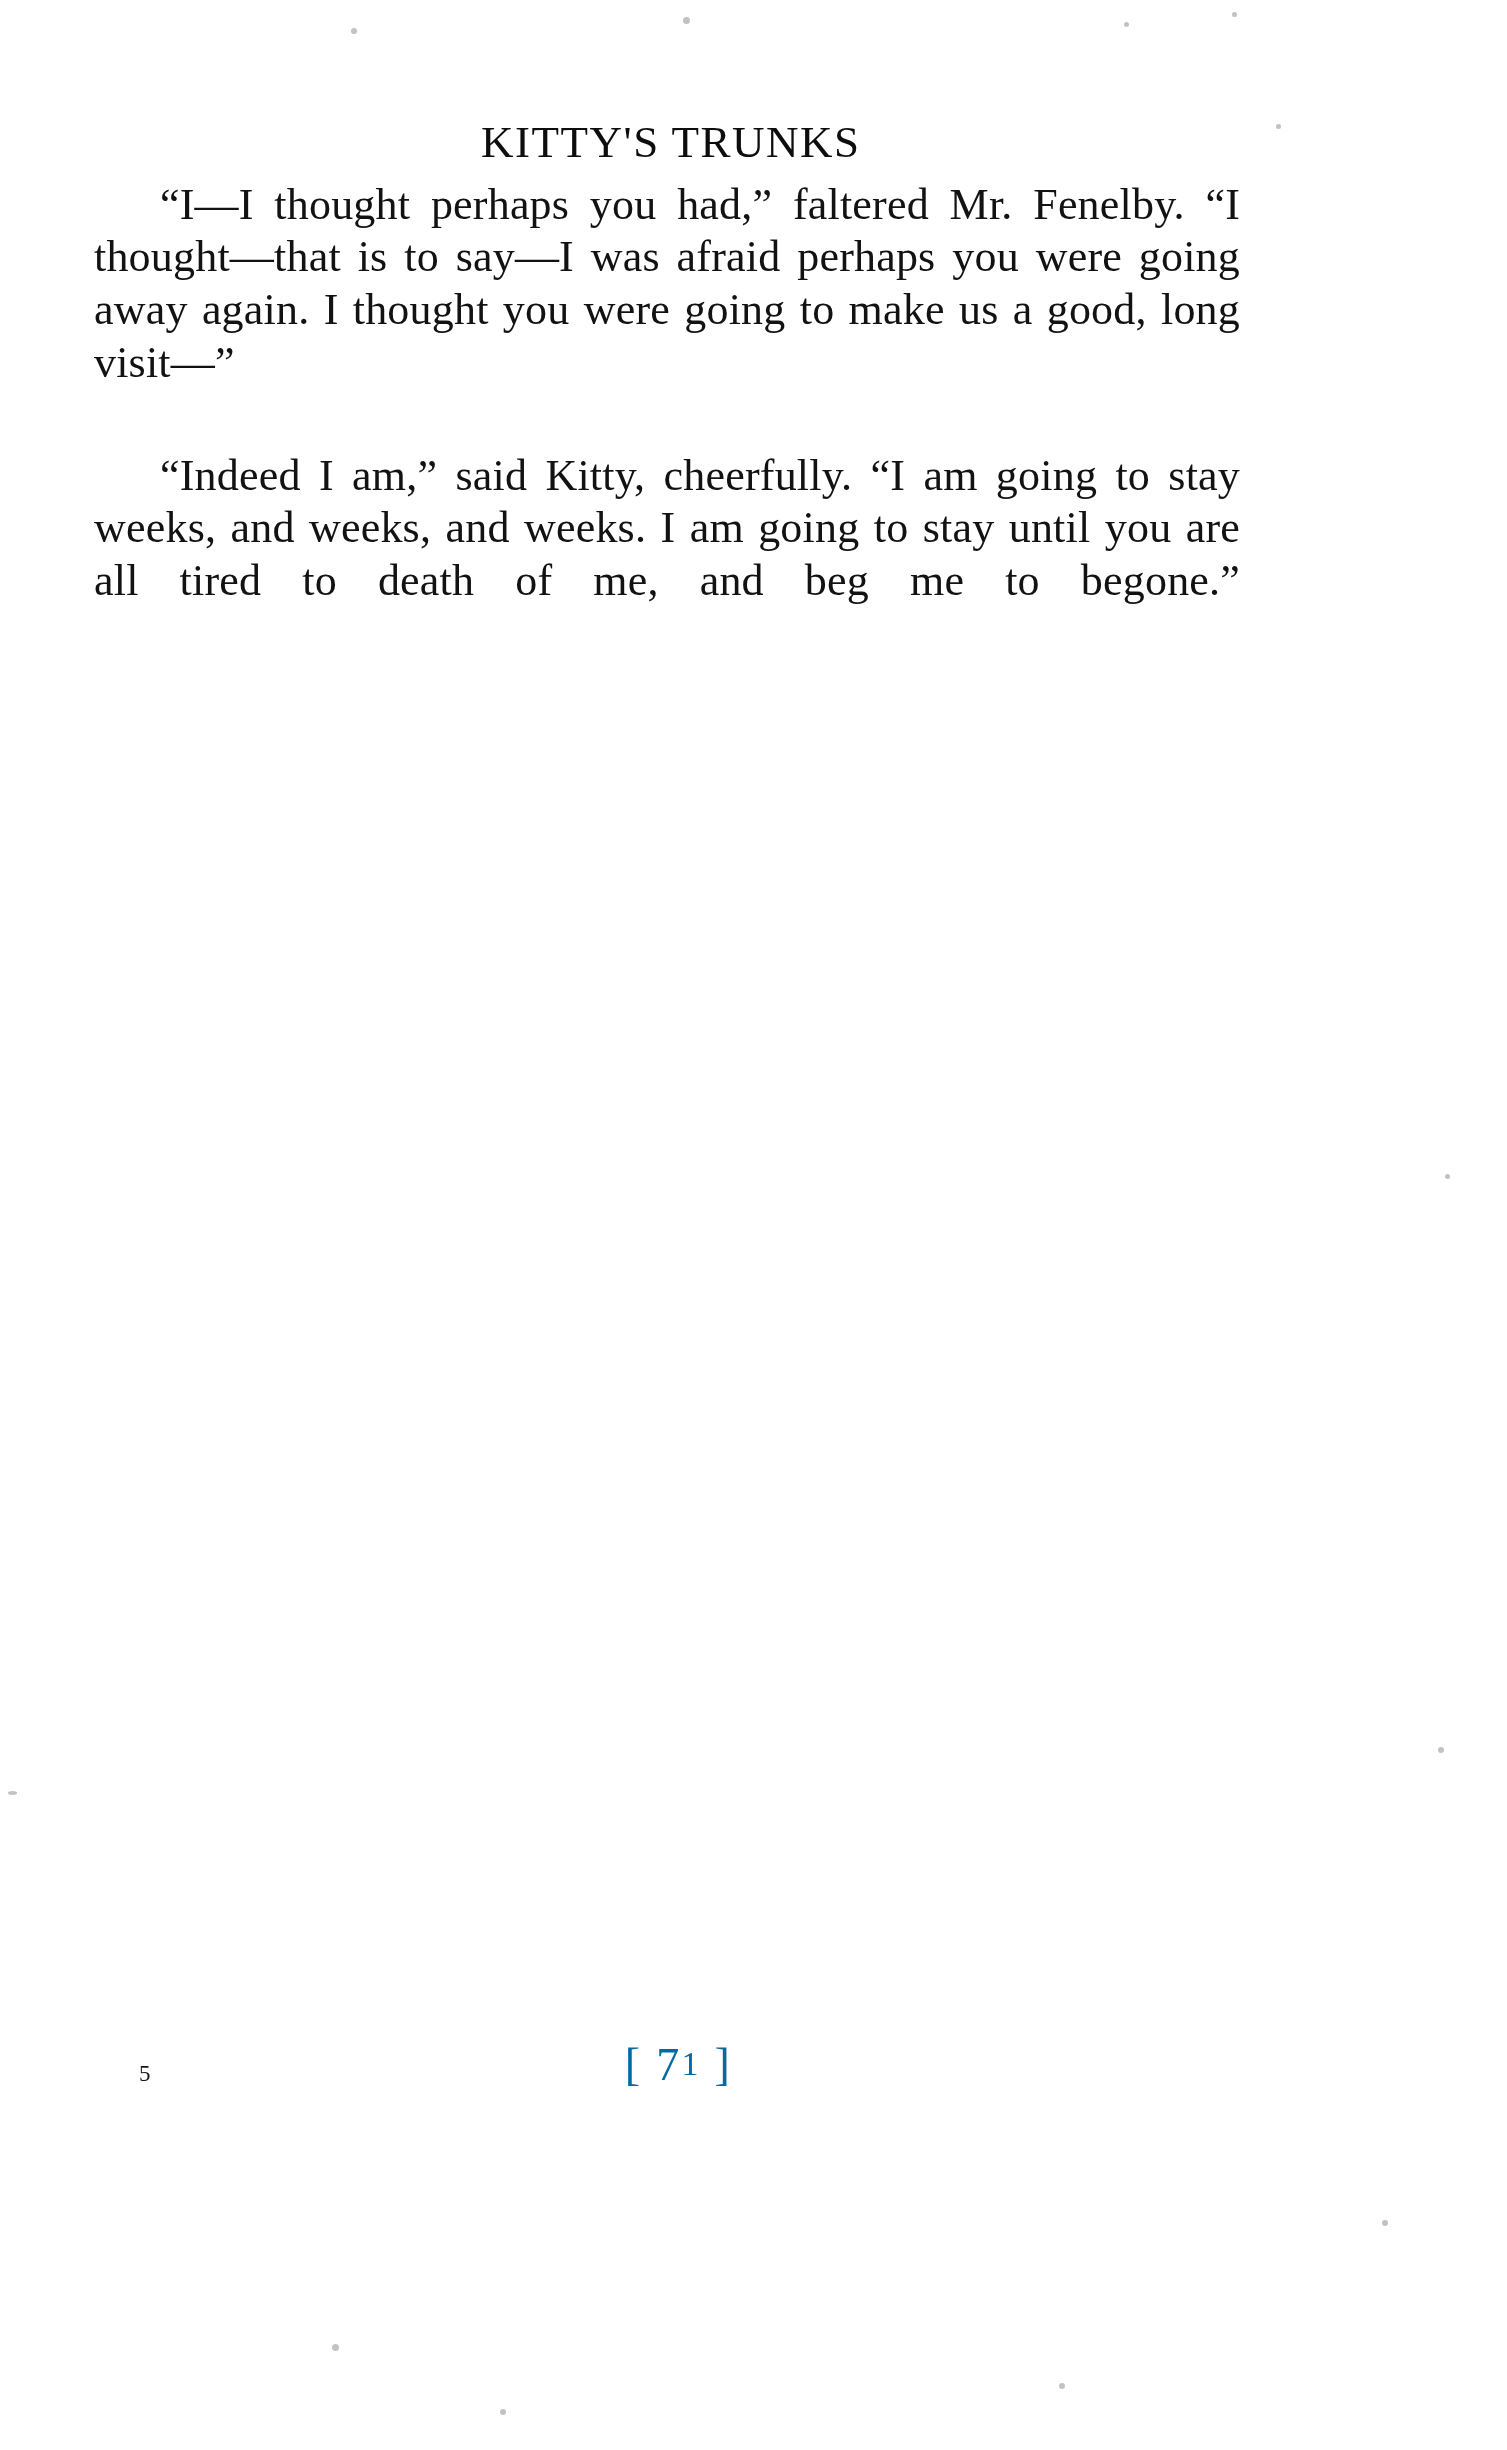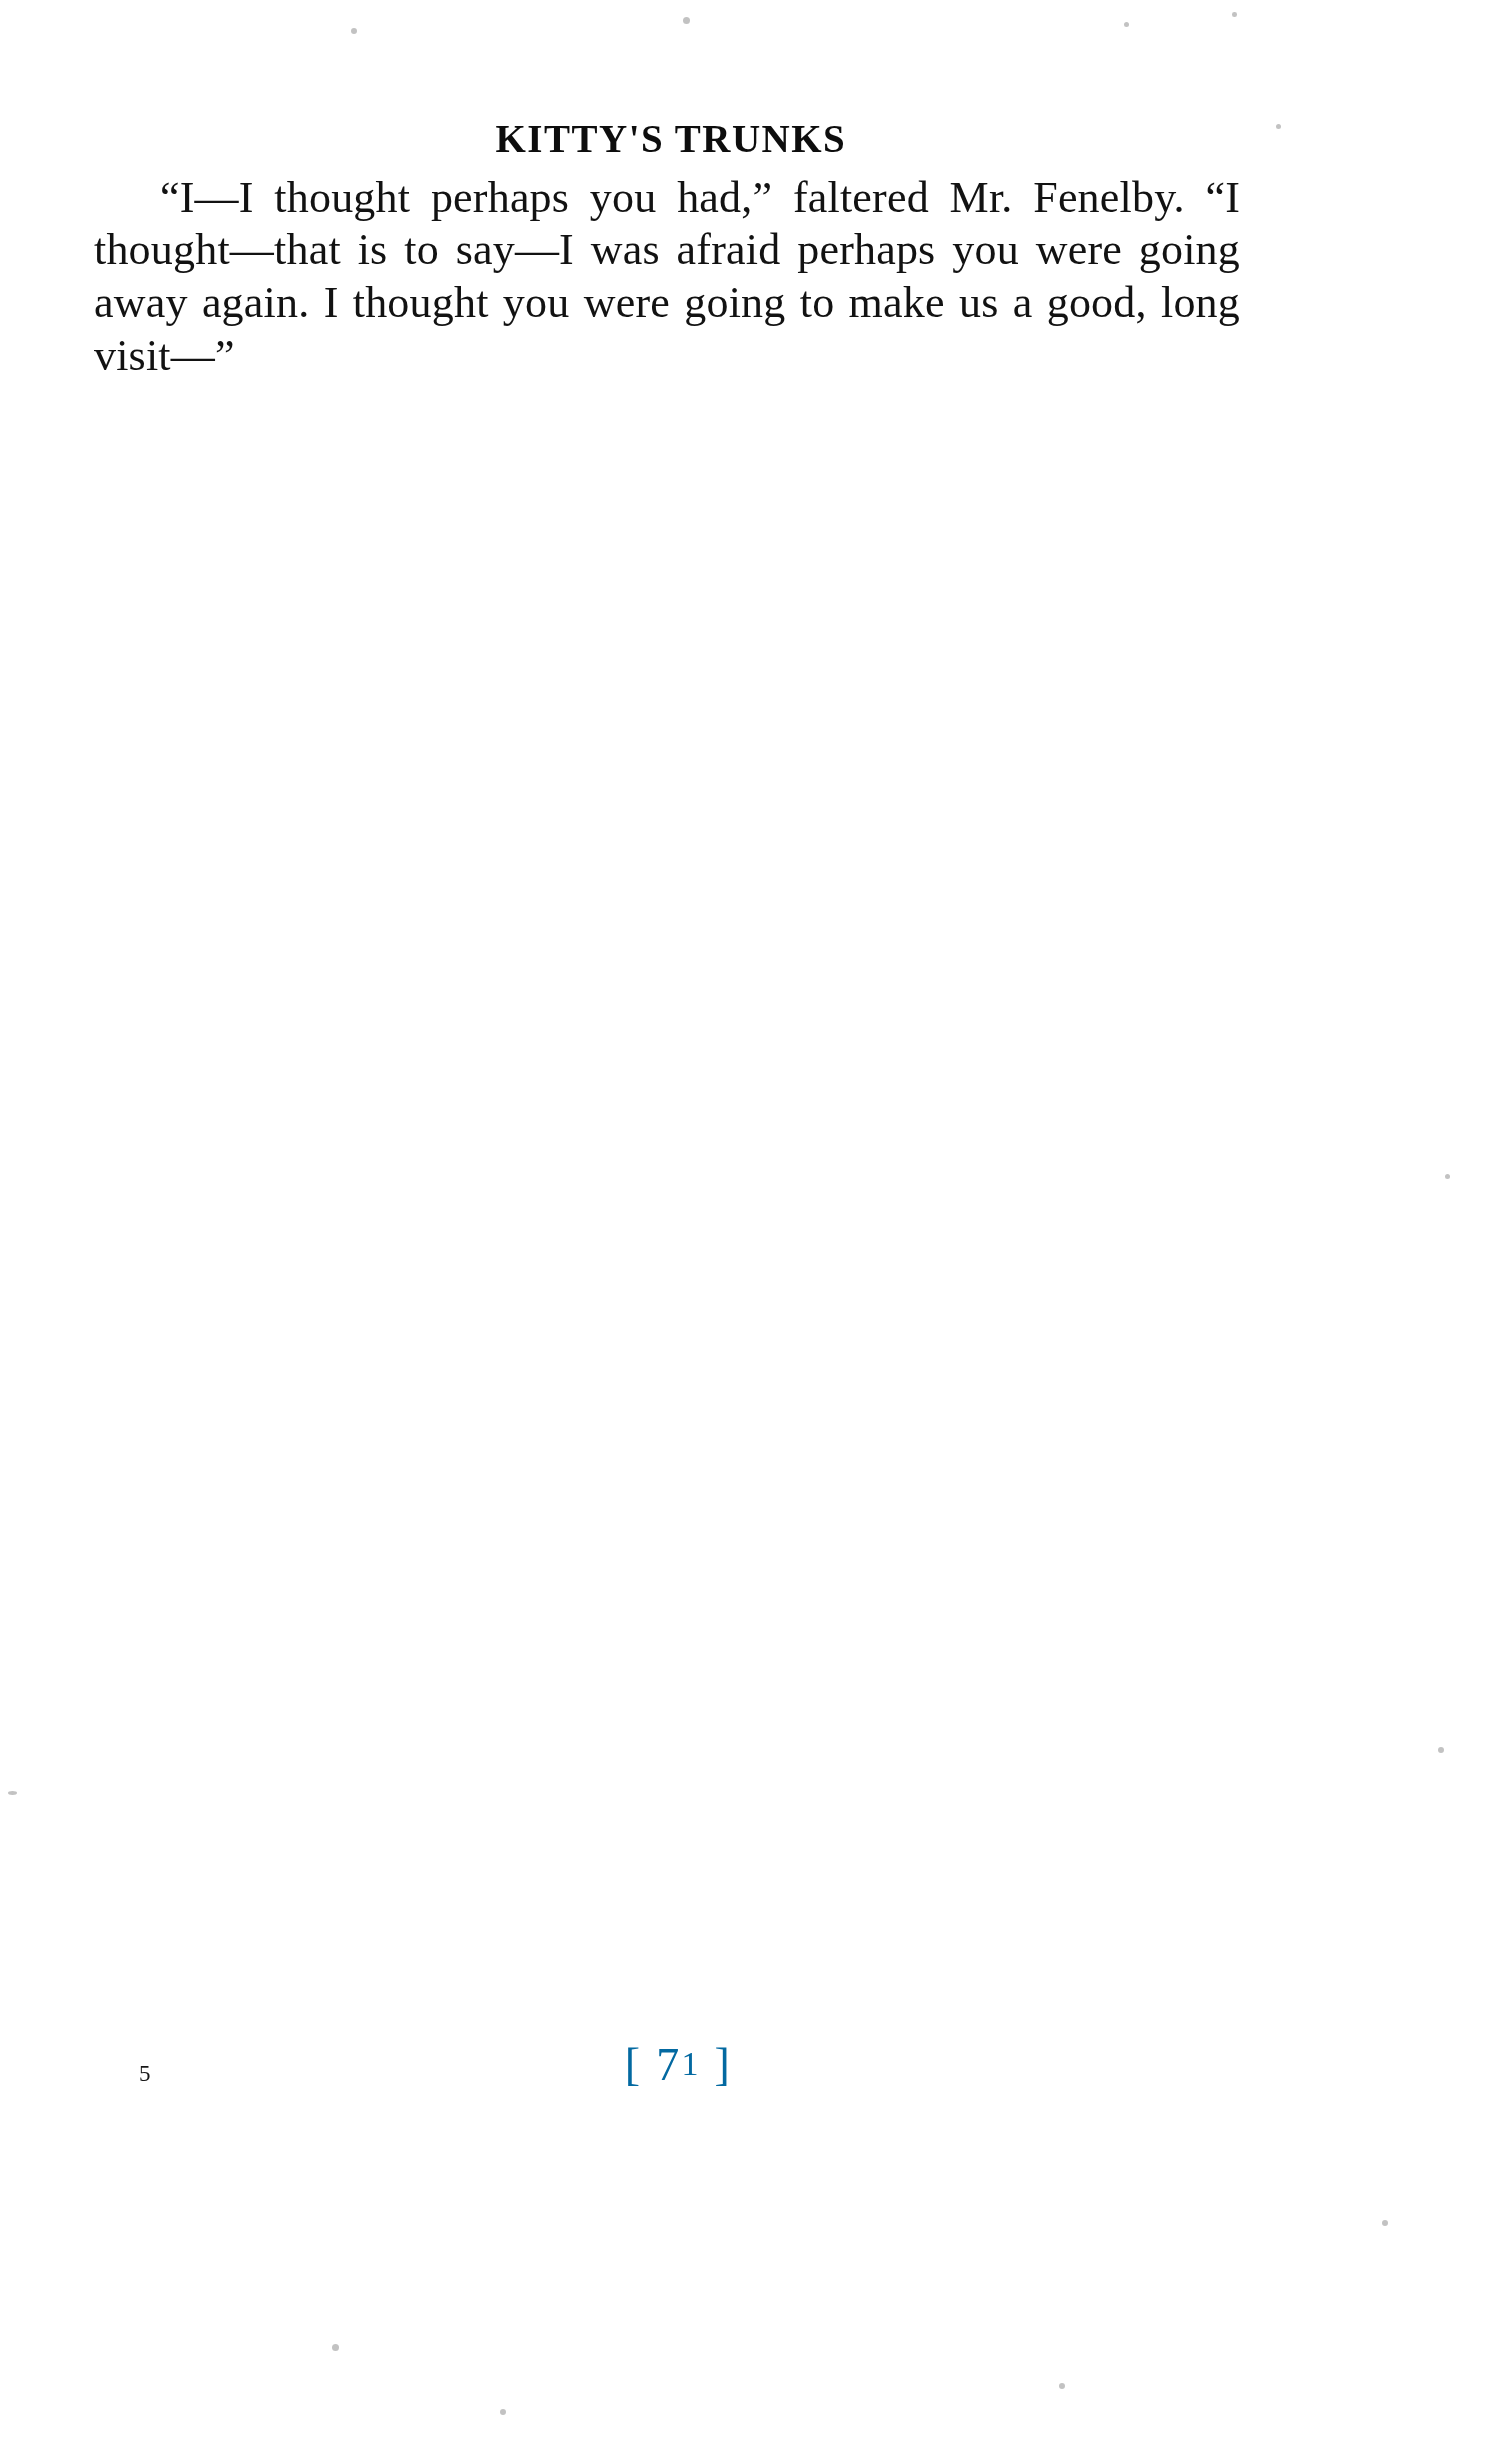--- a/index.html
+++ b/index.html
@@ -33,26 +33,26 @@
   }
 
   .text-block {
     position: absolute;
     left: 86px;
     top: 116px;
     width: 1162px;
   }
 
   .running-head {
-    font-size: 39px;
+    font-size: 45px;
     letter-spacing: 1.5px;
     text-align: center;
     margin: 0 0 10.8px 0;
     color: #0d0d0d;
-    font-weight: 700;
+    font-weight: 400;
     padding-left: 7.7px;
   }
 
   p.para {
     margin: 8px;
     font-size: 44px;
     line-height: 1.195;
     text-align: justify;
     text-justify: inter-word;
     color: #121212;
@@ -117,20 +117,21 @@
   <div class="speck" style="left:1059px;top:2383px;width:6.2px;height:6.2px;"></div>
   <div class="speck" style="left:500px;top:2409px;width:6.2px;height:6.2px;"></div>
   <div class="speck" style="left:332px;top:2344px;width:7px;height:7px;"></div>
 
   <div class="text-block">
 
     <h1 class="running-head">KITTY'S TRUNKS</h1>
 
     <p class="para indent full-justify">“I—I thought perhaps you had,” faltered Mr. Fenelby. “I thought—that is to say—I was afraid perhaps you were going away again. I thought you were going to make us a good, long visit—”</p>
 
+    <p class="para indent full-justify">“Indeed I am,” said Kitty, cheerfully. “I am going to stay weeks, and weeks, and weeks. I am going to stay until you are all tired to death of me, and beg me to begone.”</p>
 
   </div>
 
   <div class="footer">
     <span class="signature">5</span>
     <div class="folio">
       <span>[ 7</span><span class="sup">1</span><span> ]</span>
     </div>
   </div>
 

